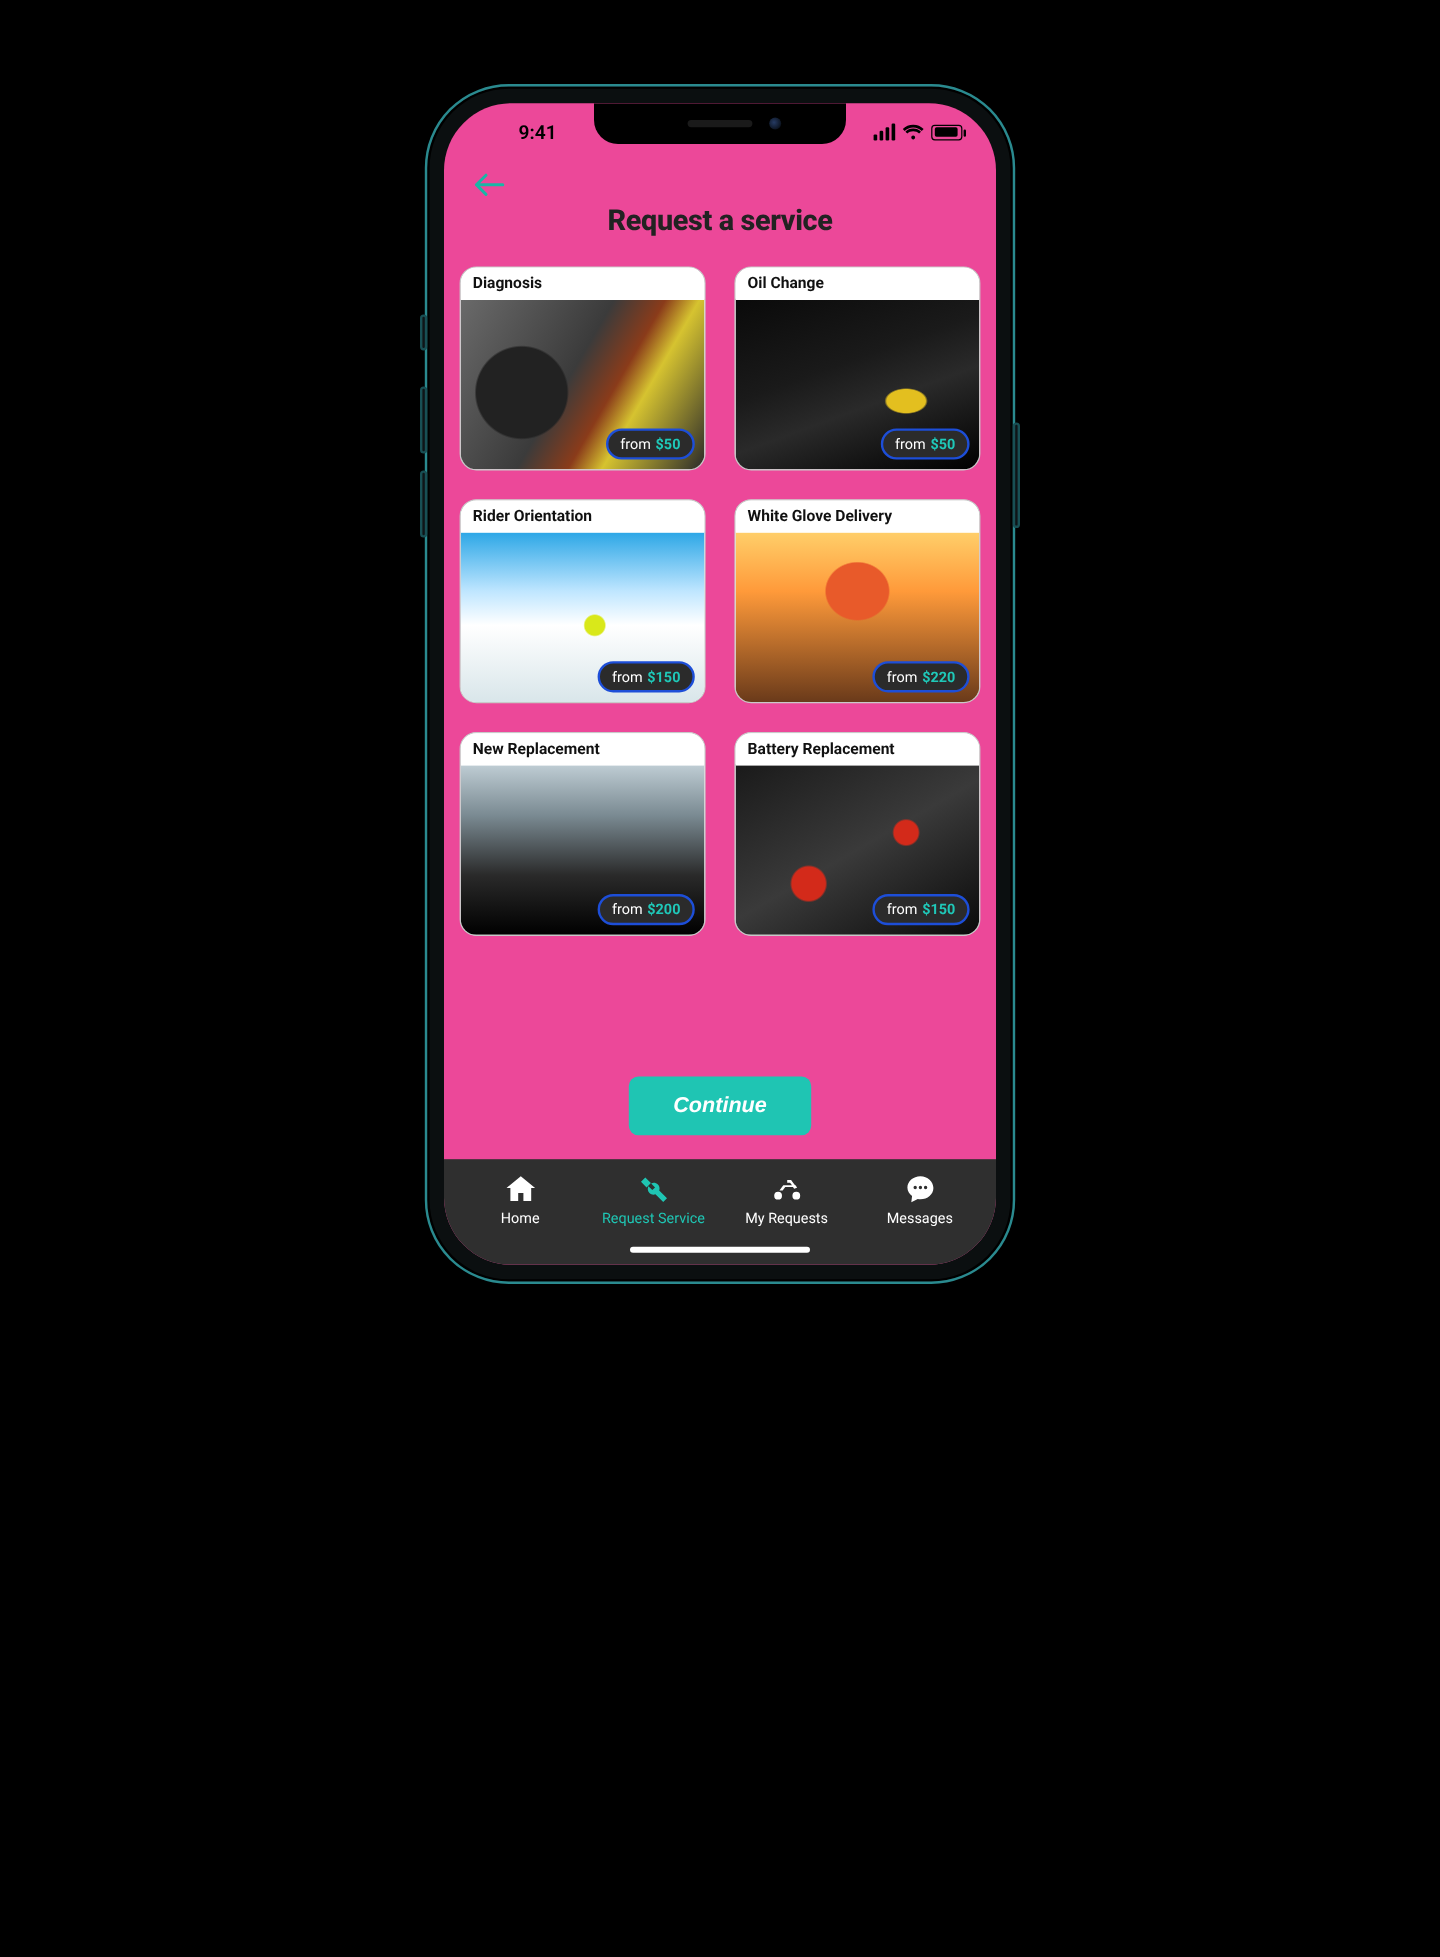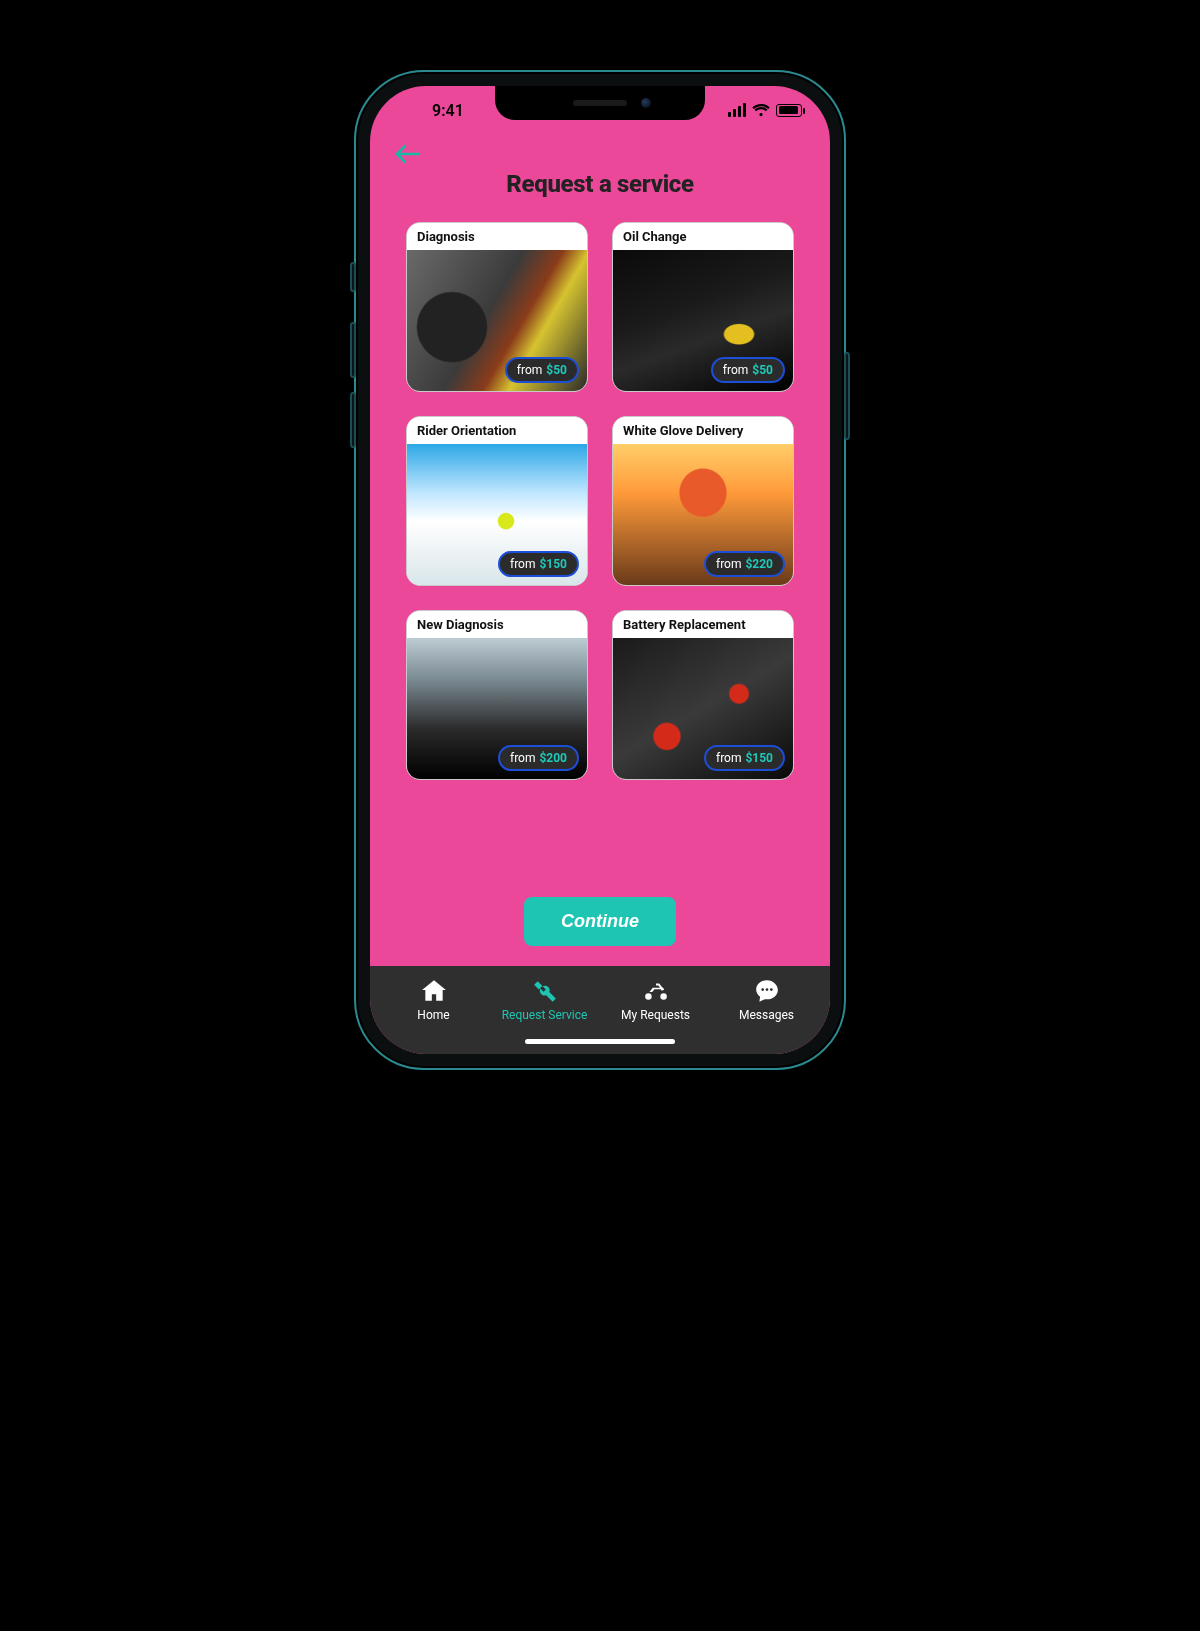--- a/index.html
+++ b/index.html
@@ -135,21 +135,21 @@
   }
   .page-subtitle {
     margin-top: 6px;
     font-size: 16px;
     color: #333;
   }
 
   
   .grid {
     flex: 1;
-    padding: 10px 36px 0;
+    padding: 10px 13px 0;
     display: grid;
     grid-template-columns: 1fr 1fr;
     grid-auto-rows: 170px;
     column-gap: 24px;
     row-gap: 24px;
     align-content: start;
   }
   .card {
     position: relative;
     border: 1px solid #c9c9c9;
@@ -330,21 +330,21 @@
           <div class="card">
             <div class="card-img img-whiteglove"></div>
             <div class="card-title">White Glove Delivery</div>
             <div class="price-pill">
               <span>from</span>
               <span class="amount">$220</span>
             </div>
           </div>
           <div class="card">
             <div class="card-img img-windshield"></div>
-            <div class="card-title">New Diagnosis</div>
+            <div class="card-title">New Replacement</div>
             <div class="price-pill">
               <span>from</span>
               <span class="amount">$200</span>
             </div>
           </div>
           <div class="card">
             <div class="card-img img-battery"></div>
             <div class="card-title">Battery Replacement</div>
             <div class="price-pill">
               <span>from</span>

